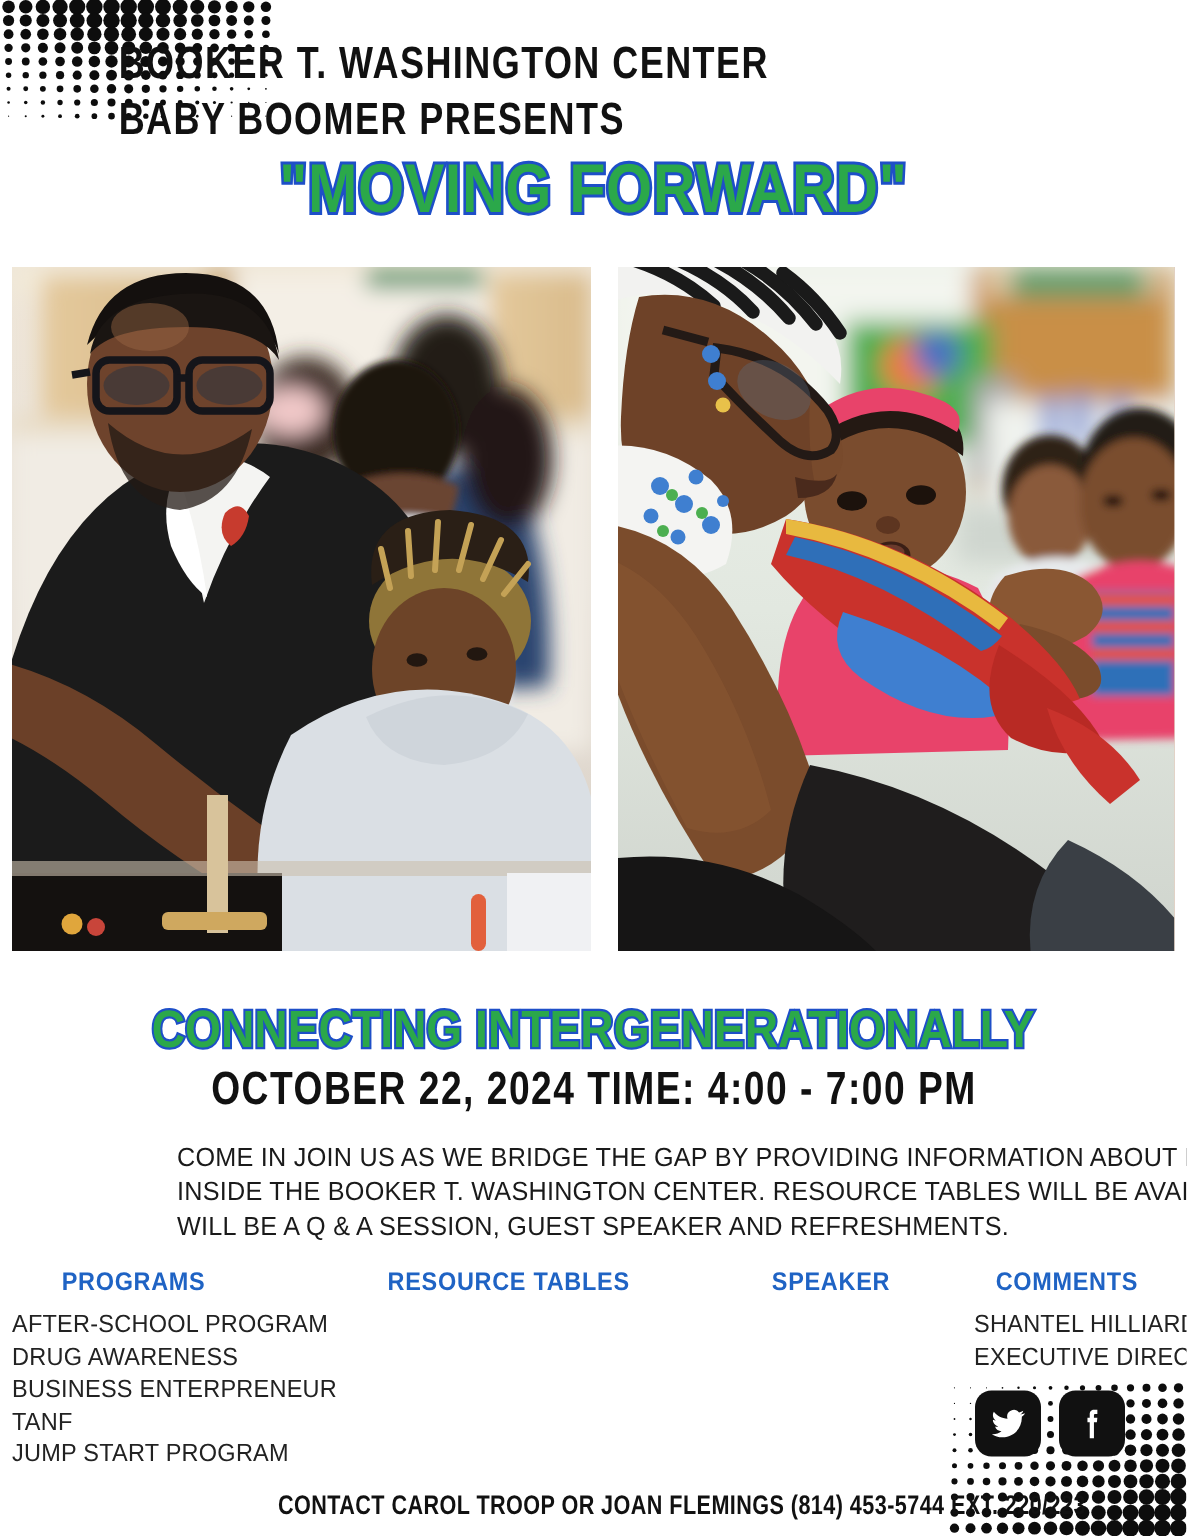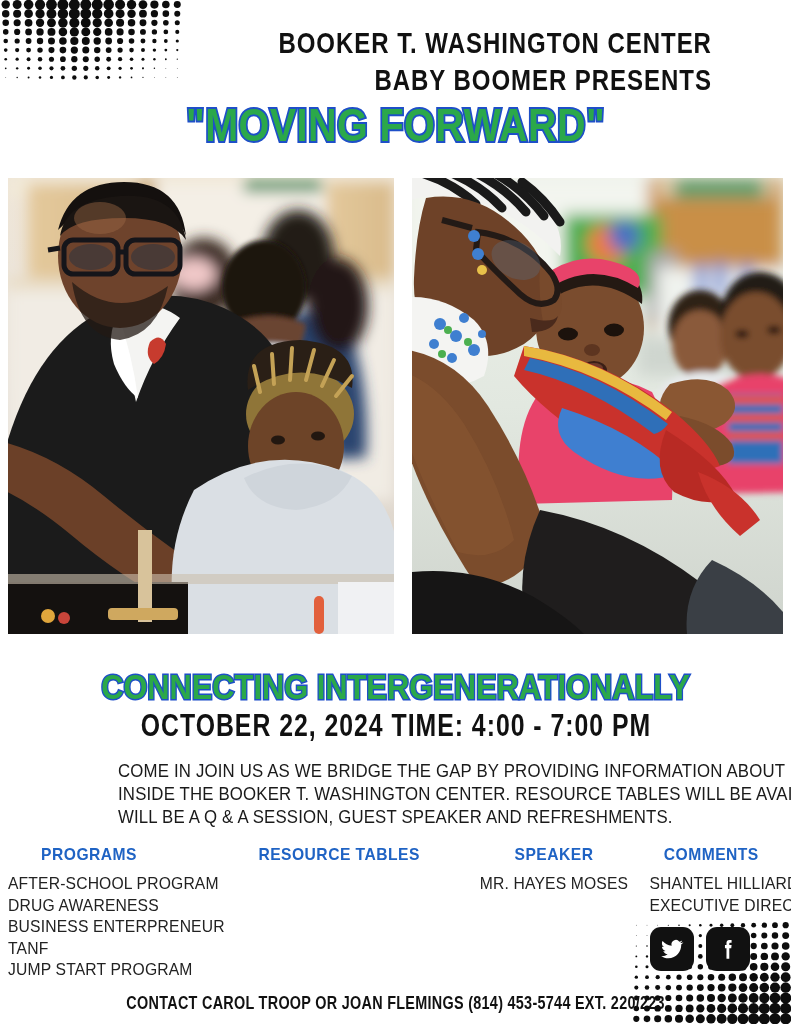--- a/index.html
+++ b/index.html
@@ -44,21 +44,21 @@
     width: 160px;
     height: 104px;
   }
 
   
   #org-name-wrap {
     position: absolute;
     left: 0;
     right: 0;
     top: 24px;
-    text-align: right;
+    text-align: left;
   }
   .org-line {
     display: block;
     color: #111111;
     font-size: 30px;
     line-height: 37px;
   }
 
   #main-title-wrap {
     position: absolute;
@@ -231,21 +231,21 @@
     justify-content: center;
   }
   .social-badge svg { display: block; }
 
   
   #contact-wrap {
     position: absolute;
     left: 0;
     right: 0;
     top: 992px;
-    text-align: center;
+    text-align: right;
   }
   #contact {
     display: inline-block;
     color: #111111;
     font-size: 18px;
     line-height: 22px;
     letter-spacing: 0.02em;
   }
 </style>
 </head>
@@ -666,23 +666,20 @@
       <li>JUMP START PROGRAM</li>
     </ul>
   </div>
 
   <div class="col" id="col-resource">
     <div class="col-head">RESOURCE TABLES</div>
   </div>
 
   <div class="col" id="col-speaker">
     <div class="col-head">SPEAKER</div>
-    <ul class="col-list centered">
-      <li>MR. HAYES MOSES</li>
-    </ul>
   </div>
 
   <div class="col" id="col-comments">
     <div class="col-head">COMMENTS</div>
     <ul class="col-list">
       <li>SHANTEL HILLIARD</li>
       <li>EXECUTIVE DIRECTOR</li>
     </ul>
   </div>
 

